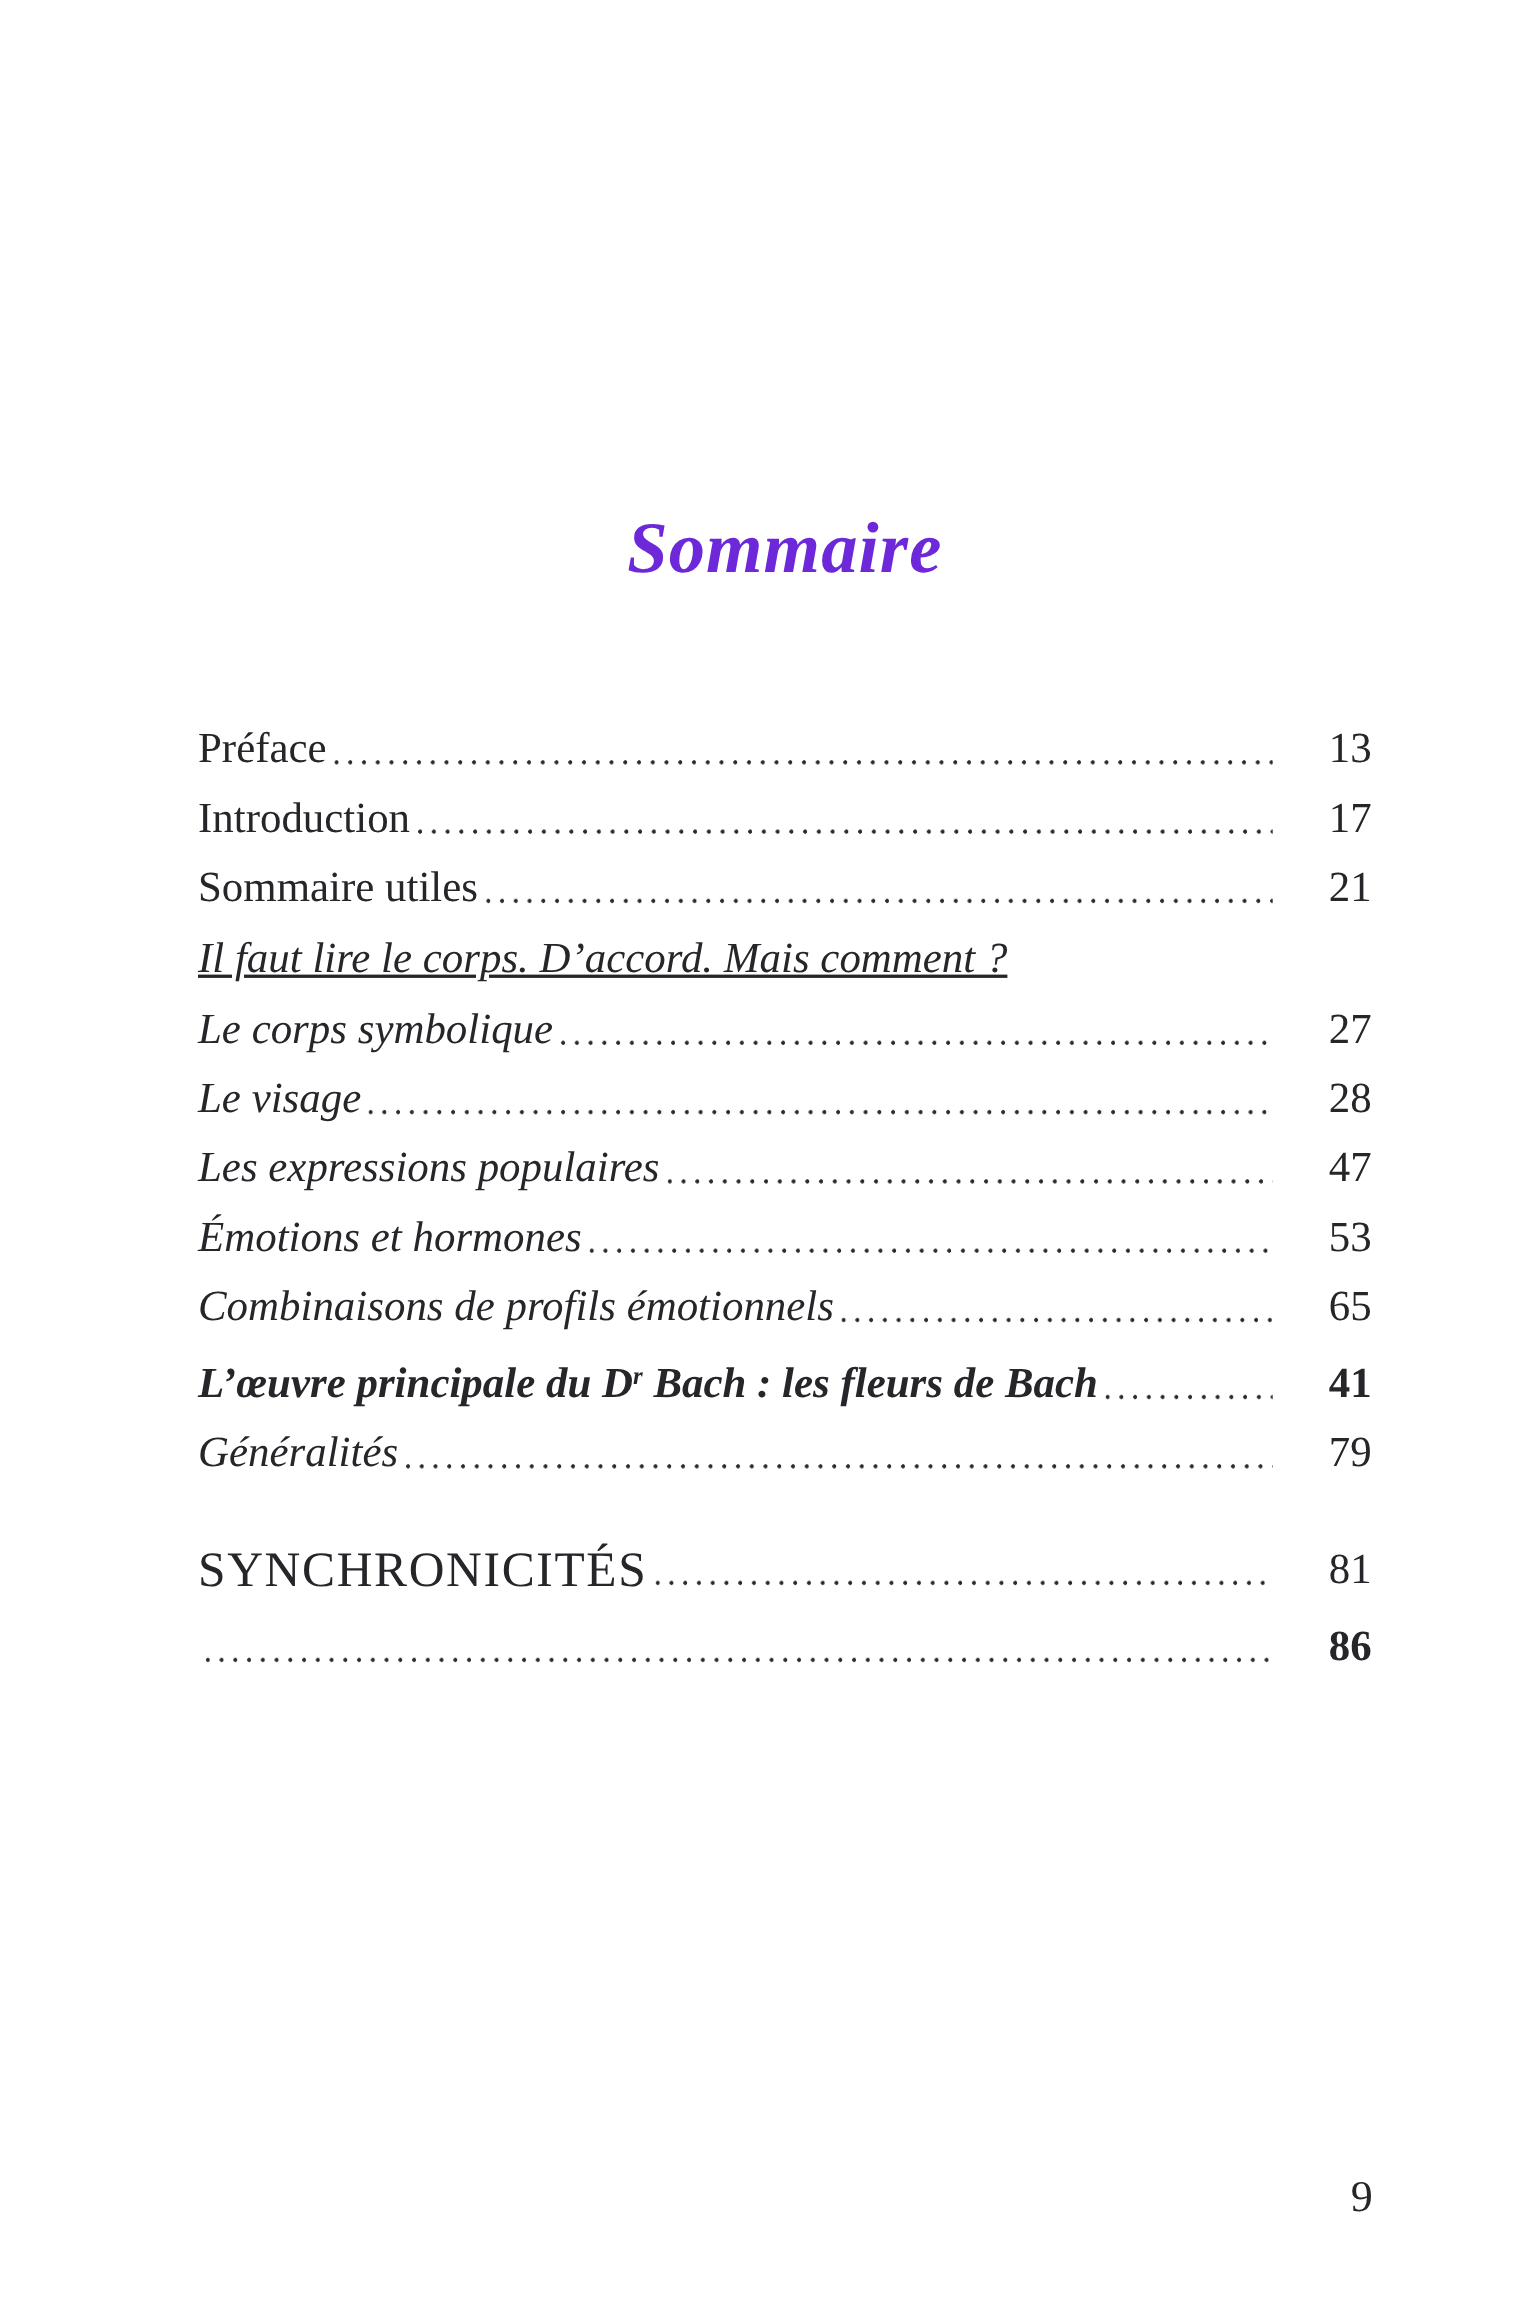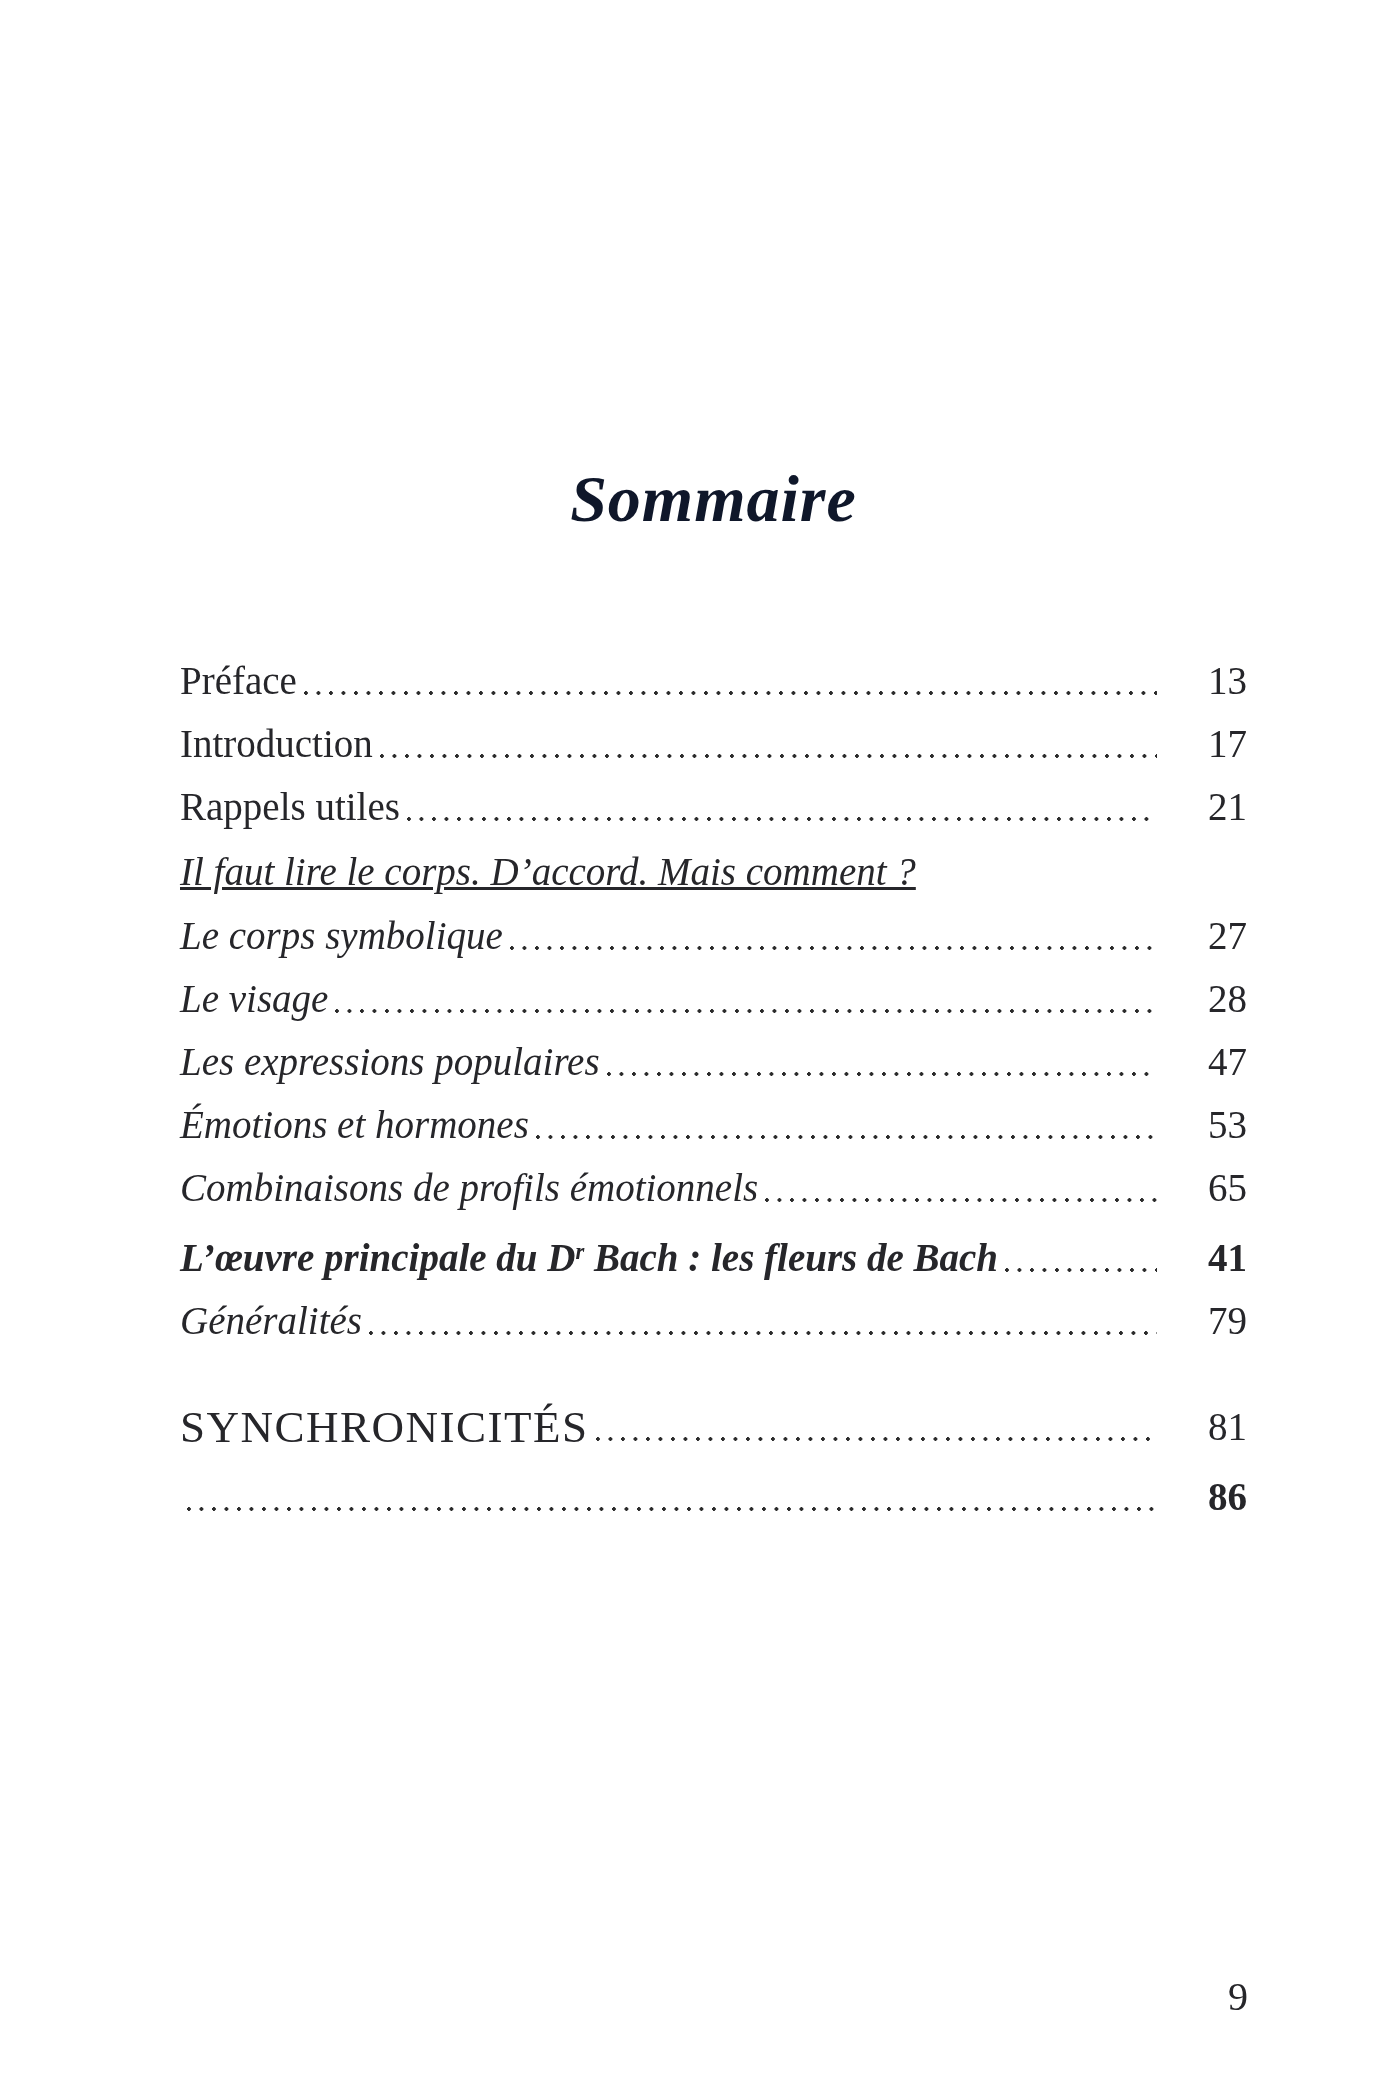--- a/index.html
+++ b/index.html
@@ -19,21 +19,21 @@
     top: 0;
     width: 1067px; 
   }
   .toc-title {
     margin-top: 462px;
     font-size: 66px;
     line-height: 74px;
     font-weight: bold;
     font-style: italic;
     text-align: center;
-    color: #0f172a;
+    color: #6d28d9;
     letter-spacing: 1px;
   }
   .toc-list { margin-top: 120px; }
 
   .toc-entry {
     font-size: 39px;
     line-height: 50px;
     margin-bottom: 13px;
   }
   .toc-entry.italic { font-style: italic; }
@@ -112,21 +112,21 @@
       <div class="toc-entry roman">
         <div class="line leader-row">
           <span class="label-text">Introduction</span>
           <span class="dots"></span>
           <span class="page-num">17</span>
         </div>
       </div>
 
       <div class="toc-entry roman">
         <div class="line leader-row">
-          <span class="label-text">Rappels utiles</span>
+          <span class="label-text">Sommaire utiles</span>
           <span class="dots"></span>
           <span class="page-num">21</span>
         </div>
       </div>
 
       <div class="toc-entry italic gap-tiny">
         <div class="line cont">Il faut lire le corps. D’accord. Mais comment ?</div>
       </div>
 
       <div class="toc-entry italic">

